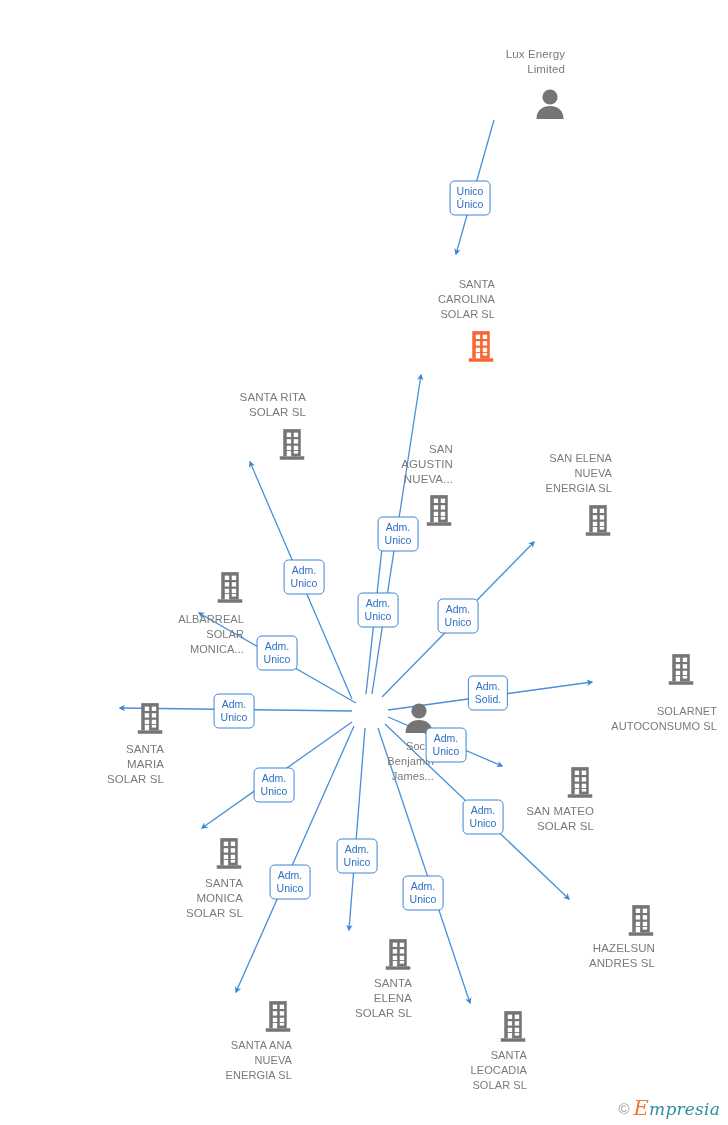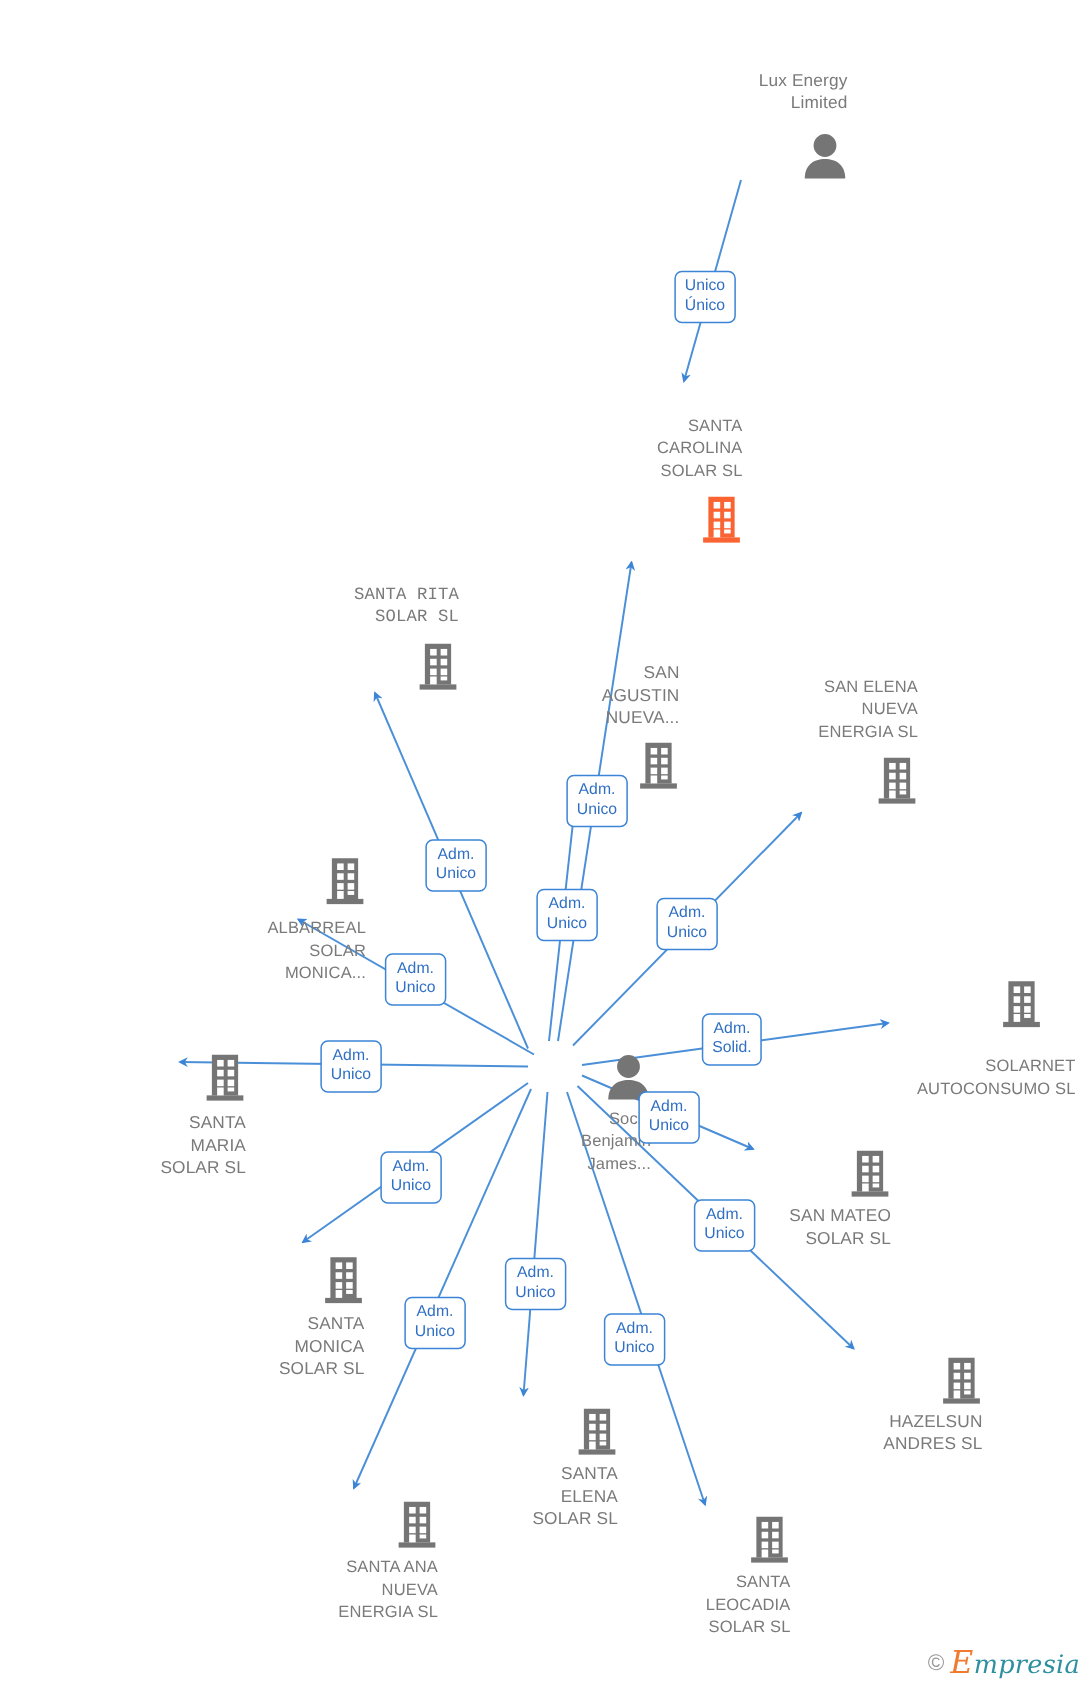--- a/index.html
+++ b/index.html
@@ -127,21 +127,21 @@
           <rect x="2" y="33" width="28" height="4" fill="#fa6432"></rect>
           <rect x="10" y="6" width="5" height="5" fill="#ffffff"></rect>
           <rect x="10" y="13.5" width="5" height="5" fill="#ffffff"></rect>
           <rect x="10" y="21" width="5" height="5" fill="#ffffff"></rect>
           <rect x="18" y="6" width="5" height="5" fill="#ffffff"></rect>
           <rect x="18" y="13.5" width="5" height="5" fill="#ffffff"></rect>
           <rect x="18" y="21" width="5" height="5" fill="#ffffff"></rect>
           <rect x="10" y="27" width="5" height="6" fill="#ffffff"></rect>
           <rect x="18" y="27" width="5" height="3" fill="#ffffff"></rect>
         </svg></div>
-      <div class="node node-label" style="left: 241px; top: 390px; font-family: Liberation Mono, monospace;">SANTA RITA
+      <div class="node node-label" style="left: 241px; top: 390px;">SANTA RITA
 SOLAR SL</div>
       <div class="node icon-wrap" style="left: 241px; top: 427px;"><svg width="28" height="34" viewBox="0 0 32 38">
           <path d="M6 2 H26 V33 H6 Z" fill="#757575"></path>
           <rect x="2" y="33" width="28" height="4" fill="#757575"></rect>
           <rect x="10" y="6" width="5" height="5" fill="#ffffff"></rect>
           <rect x="10" y="13.5" width="5" height="5" fill="#ffffff"></rect>
           <rect x="10" y="21" width="5" height="5" fill="#ffffff"></rect>
           <rect x="18" y="6" width="5" height="5" fill="#ffffff"></rect>
           <rect x="18" y="13.5" width="5" height="5" fill="#ffffff"></rect>
           <rect x="18" y="21" width="5" height="5" fill="#ffffff"></rect>

